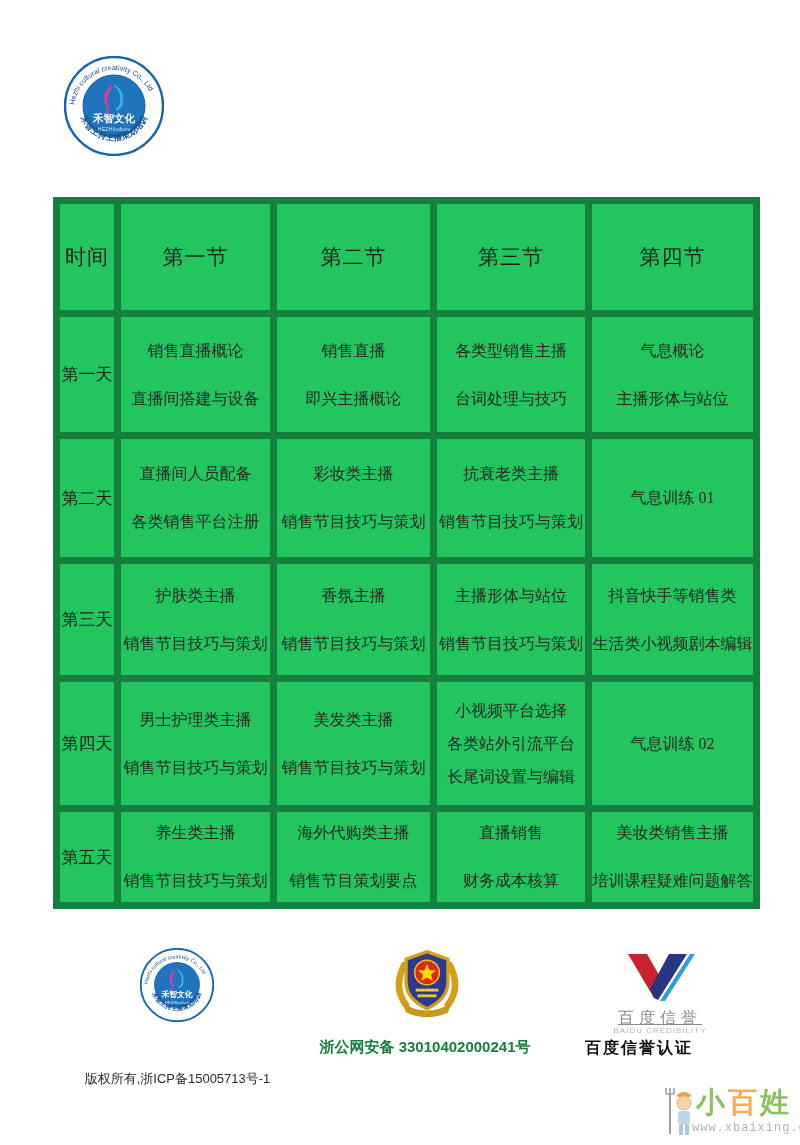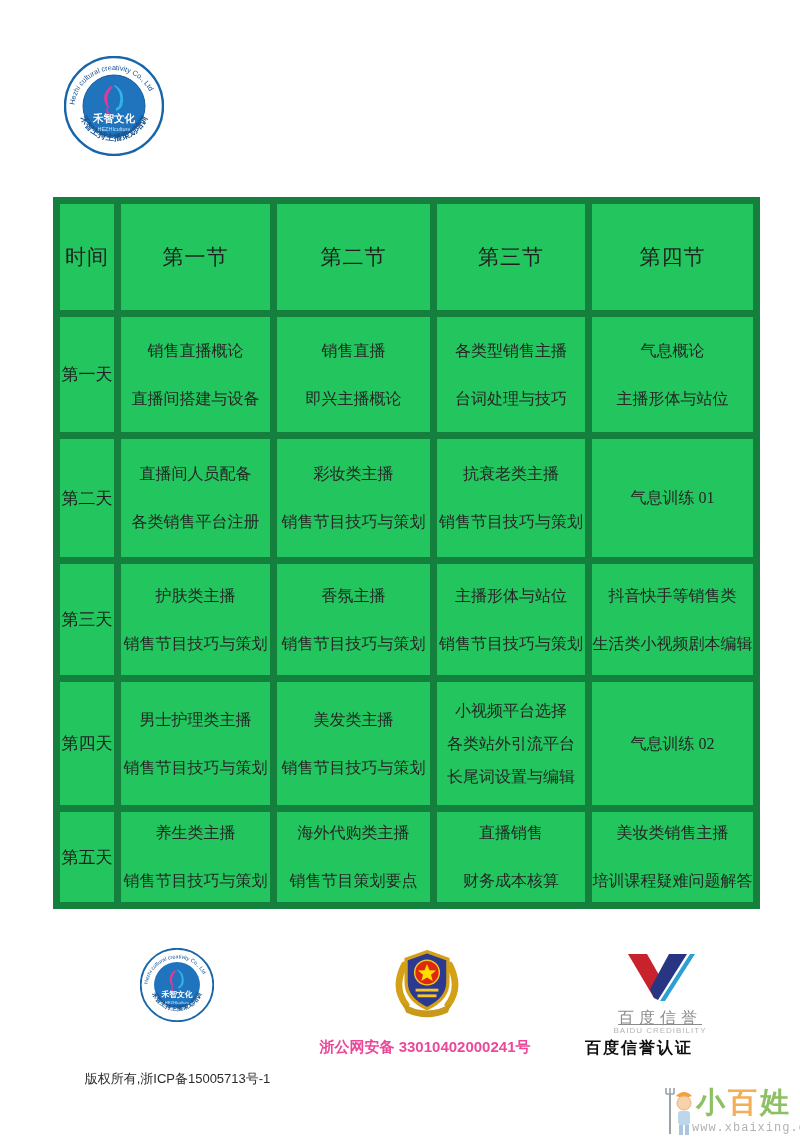--- a/index.html
+++ b/index.html
@@ -28,21 +28,21 @@
   .day-cell{font-size:17px;color:#1f1f1f;}
   .lines{display:flex;flex-direction:column;align-items:center;justify-content:flex-end;gap:32px;font-size:16px;line-height:1;}
   .lines.tight{gap:17px;}
   .lines.single{gap:0;}
   
   .hz-logo-footer{left:140px;top:948px;width:74px;height:74px;}
   .icp-text{position:absolute;left:50px;top:1070px;width:255px;text-align:center;
     font-size:13px;color:#2a2a2a;}
   .police-badge{position:absolute;left:389px;top:944px;width:76px;height:78px;}
   .police-text{position:absolute;left:300px;top:1038px;width:250px;text-align:center;
-    font-size:15px;font-weight:bold;color:#ec4899;}
+    font-size:15px;font-weight:bold;color:#15803d;}
   .baidu-v{position:absolute;left:624px;top:953px;width:72px;height:54px;}
   .baidu-cn{position:absolute;left:585px;top:1008px;width:150px;text-align:center;
     font-size:16px;color:#8a8a8a;letter-spacing:5px;text-decoration:underline;}
   .baidu-en{position:absolute;left:585px;top:1026px;width:150px;text-align:center;
     font-size:8px;color:#b4b4b4;letter-spacing:1px;}
   .baidu-cert{position:absolute;left:585px;top:1038px;width:150px;text-align:left;
     font-size:16px;font-weight:bold;color:#0d0d0d;letter-spacing:2px;}
   
   .watermark{position:absolute;left:660px;top:1080px;width:140px;height:62px;}
   .farmer{position:absolute;left:4px;top:6px;width:32px;height:52px;}

